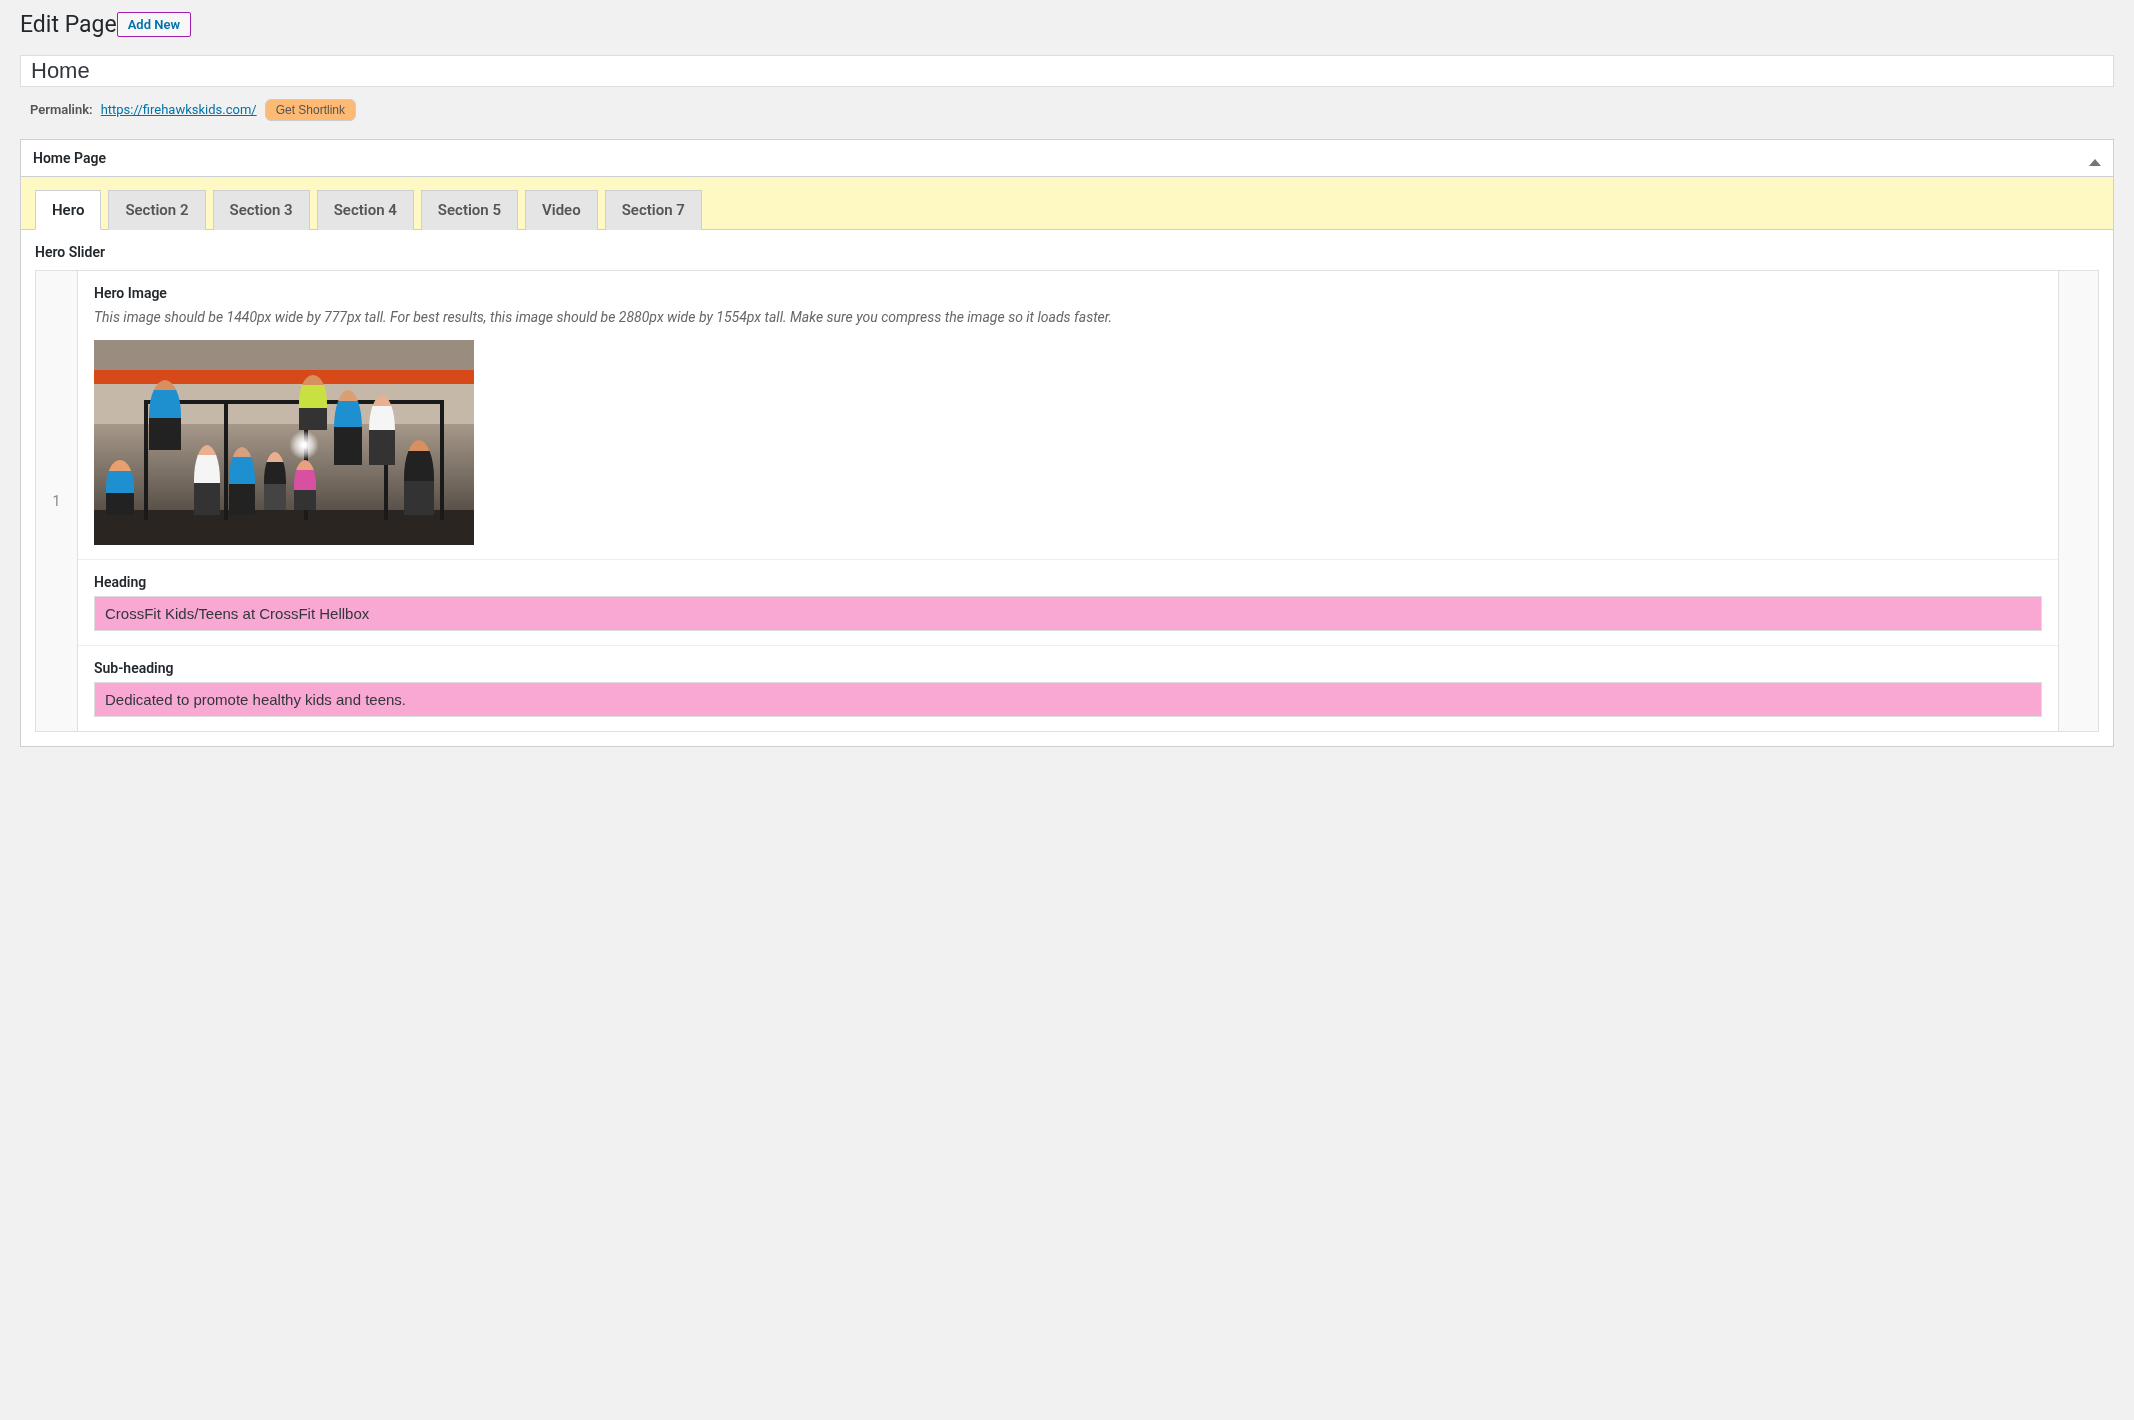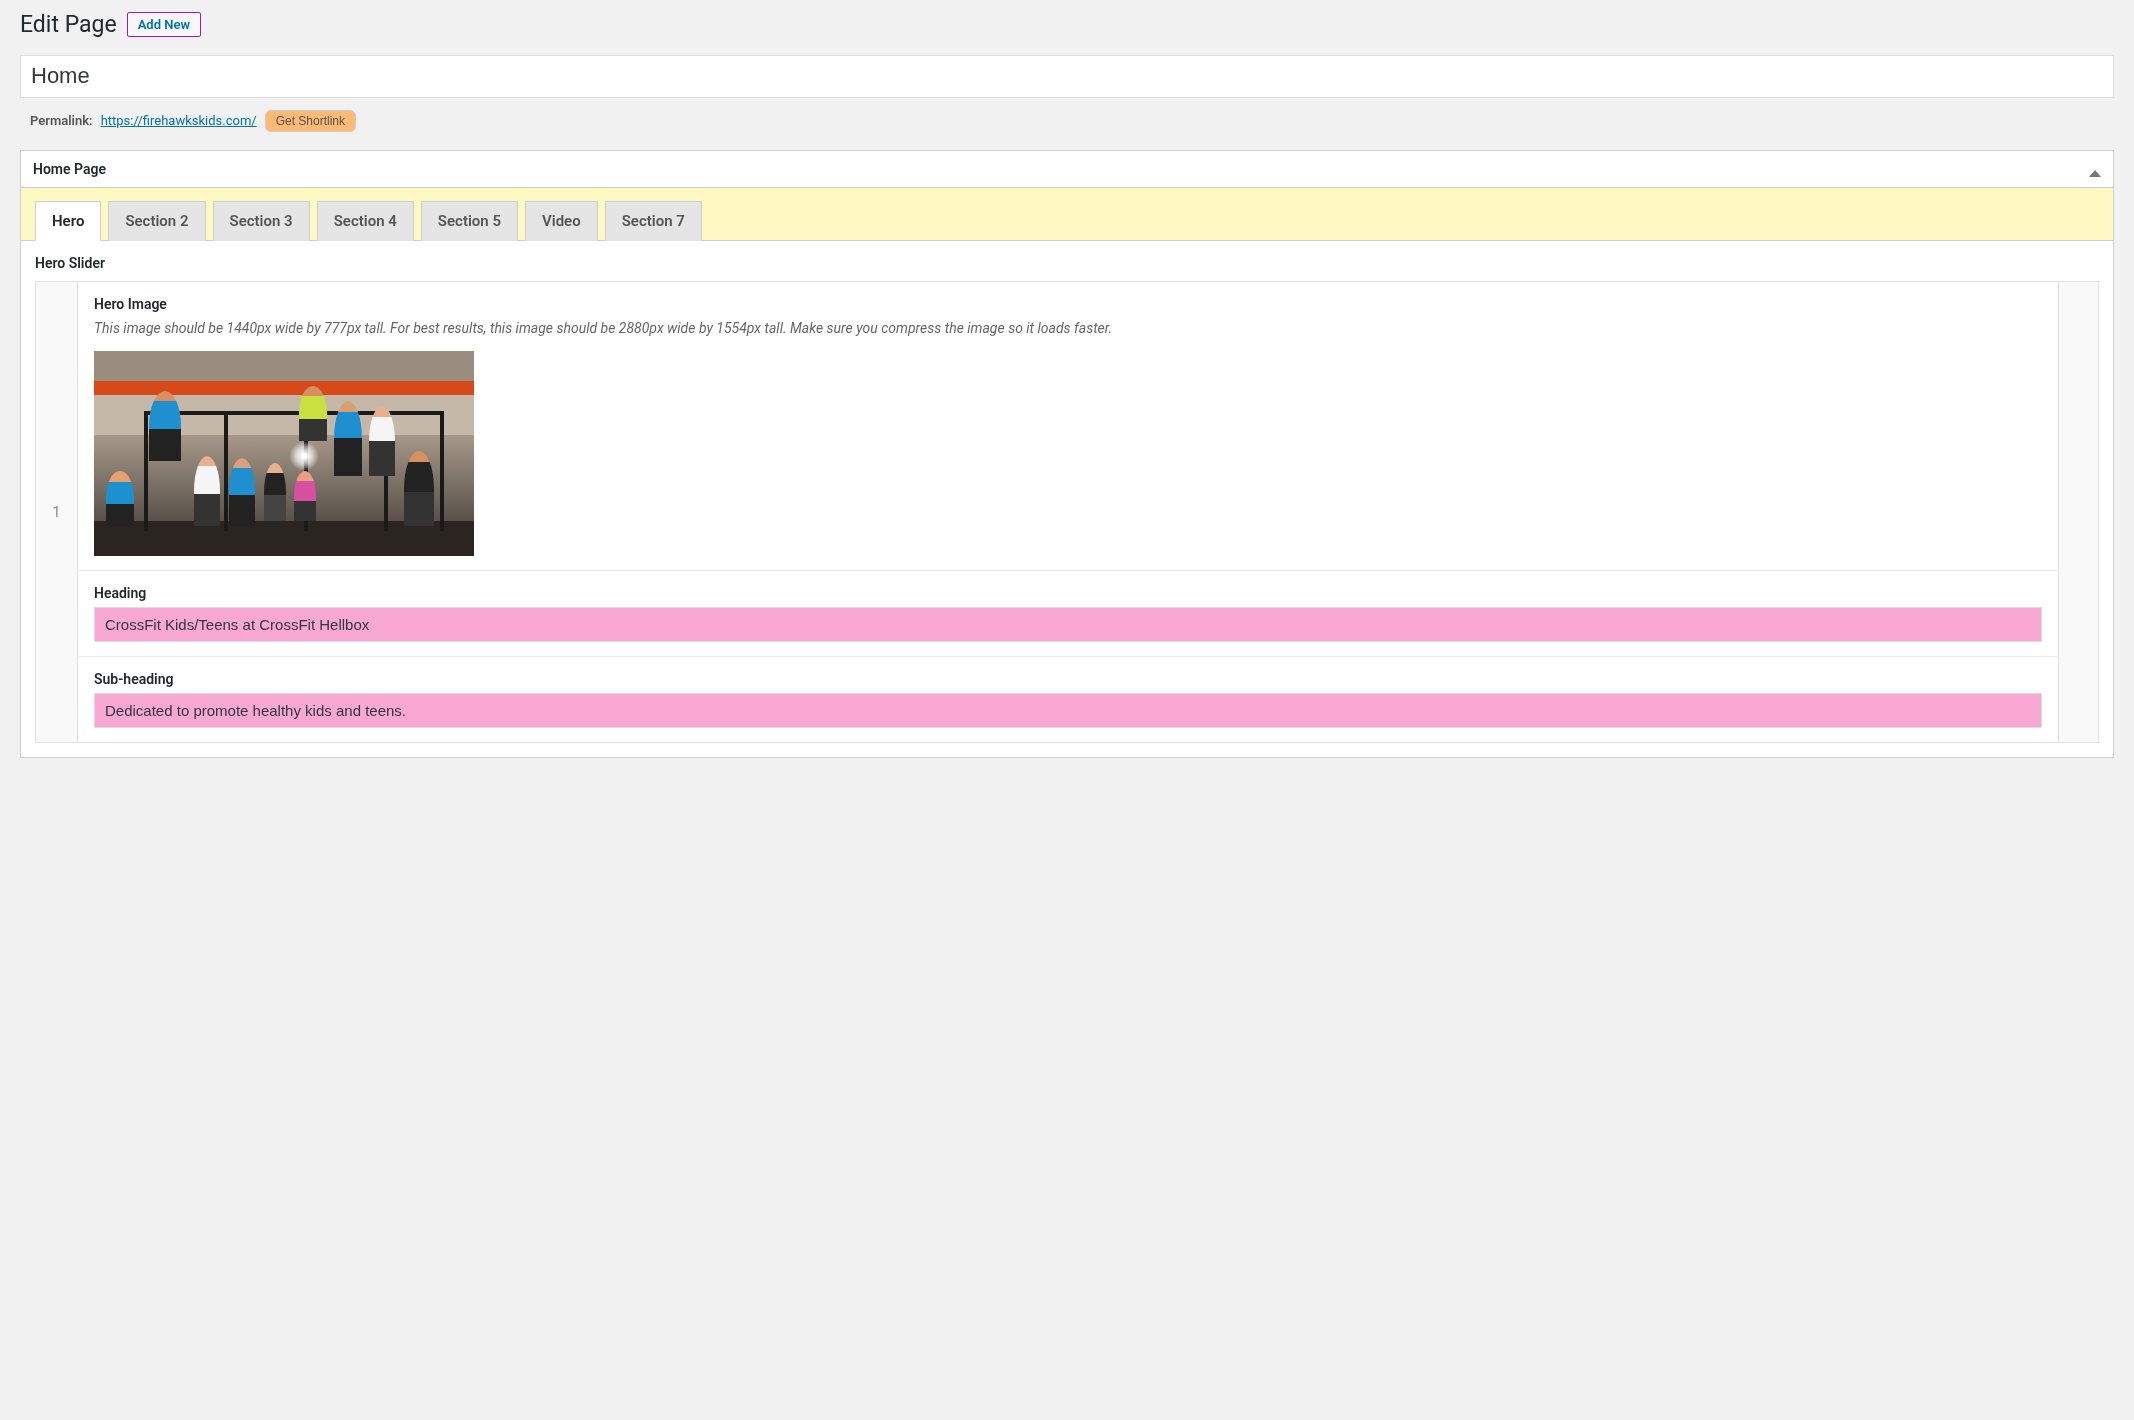--- a/index.html
+++ b/index.html
@@ -1,22 +1,22 @@
 <!DOCTYPE html>
 <html><head>
 <meta charset="utf-8">
 <style>
 * { box-sizing: border-box; margin: 0; padding: 0; }
 body { font-family: -apple-system, BlinkMacSystemFont, "Segoe UI", Roboto, sans-serif; background: #f1f1f1; color: #23282d; font-size: 13px; }
 .wrap { padding: 10px 20px 0 20px; }
-.header-row { display: flex; align-items: center; gap: 10px; margin-bottom: 15px; }
+.header-row { display: flex; align-items: center; margin-bottom: 15px; }
 .page-title { font-size: 23px; font-weight: 400; color: #23282d; line-height: 1.3; }
 .add-new-btn { display: inline-block; padding: 4px 10px; background: #f7f7f7; border: 1px solid #a21caf; color: #0073aa; font-size: 13px; font-weight: 600; text-decoration: none; cursor: pointer; border-radius: 2px; }
 .title-input-wrap { margin-bottom: 8px; }
-.title-input { width: 100%; padding: 8px 10px; font-size: 22px; border: 1px solid #ddd; background: #fff; color: #32373c; outline: none; height: 43px; line-height: 1; }
+.title-input { width: 100%; padding: 8px 10px; font-size: 22px; border: 1px solid #ddd; background: #fff; color: #32373c; outline: none; height: 32px; line-height: 1; }
 .permalink-row { display: flex; align-items: center; gap: 8px; padding: 4px 0 18px 10px; font-size: 13px; color: #666; }
 .permalink-label { font-weight: 600; color: #555; text-align: center; }
 .permalink-link { color: #0073aa; text-decoration: underline; }
 .shortlink-btn { padding: 3px 10px; border: 1px solid #ccc; background: #fdba74; color: #555; font-size: 12px; cursor: pointer; border-radius: 6px; }
 .postbox { background: #fff; border: 1px solid #ccd0d4; margin-bottom: 20px; }
 .postbox-header { display: flex; justify-content: space-between; align-items: flex-end; padding: 10px 12px; border-bottom: 1px solid #ccd0d4; }
 .postbox-title { font-size: 14px; font-weight: 600; color: #23282d; }
 .toggle-indicator { width: 0; height: 0; border-left: 6px solid transparent; border-right: 6px solid transparent; border-bottom: 7px solid #72777c; cursor: pointer; }
 .tabs-wrap { background: #fef9c3; padding: 12px 0 0 0; border-bottom: 1px solid #ccd0d4; }
 .tabs { display: flex; gap: 7px; padding: 0 0 0 14px; }

